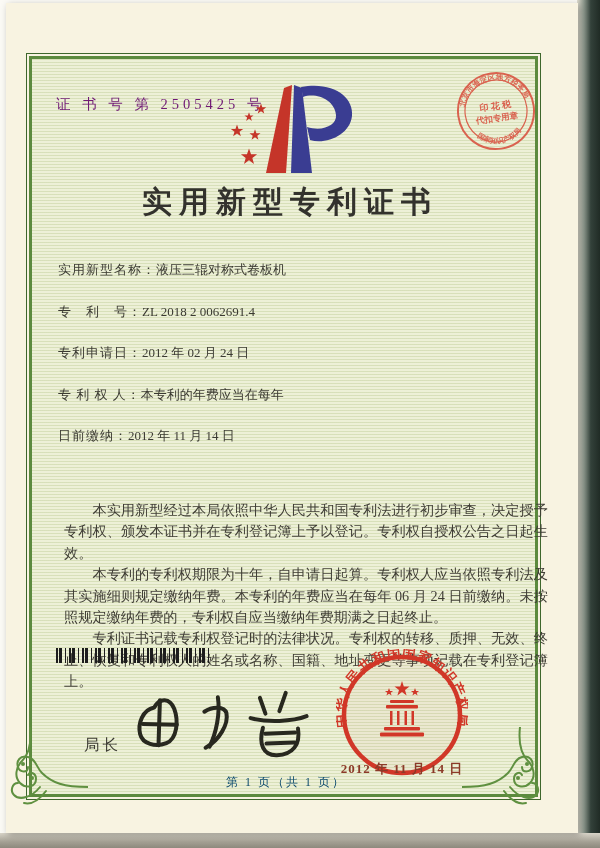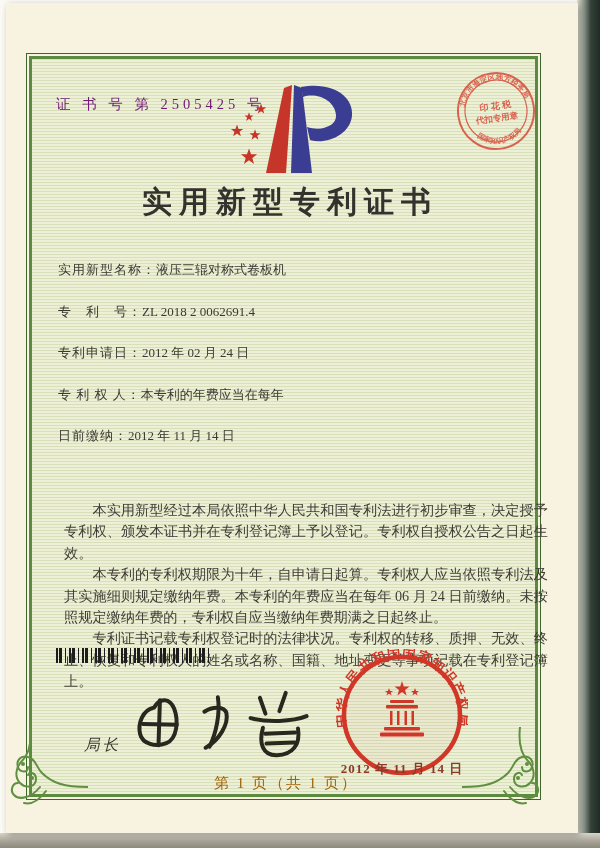--- a/index.html
+++ b/index.html
@@ -25,29 +25,29 @@
     font-size:30px;font-weight:700;letter-spacing:7px;color:#33322d;}
   .fields{position:absolute;left:52px;top:257px;width:470px;}
   .field-row{height:20px;line-height:20px;margin-bottom:21.5px;font-size:13px;color:#3b3a32;}
   .field-row .lab{letter-spacing:1px;}
   .paras{position:absolute;left:52px;top:497px;width:484px;font-size:14.2px;line-height:21.4px;
     color:#3f3d35;text-align:justify;margin-left:6px;}
   .paras p{margin:0;text-indent:2em;}
   .barcode{position:absolute;left:50px;top:645px;width:153px;height:15px;
     background:repeating-linear-gradient(90deg,#1d1d1d 0 2px,transparent 2px 3px,#1d1d1d 3px 6px,
       transparent 6px 9px,#1d1d1d 9px 10px,transparent 10px 13px);}
-  .director{position:absolute;left:78px;top:732px;font-size:15.5px;letter-spacing:3px;color:#3b3a32;font-style:italic;}
+  .director{position:absolute;left:78px;top:732px;font-size:15.5px;letter-spacing:3px;color:#3b3a32;}
   .signature{position:absolute;left:115px;top:680px;transform:rotate(-2deg);}
   .sig-text{position:absolute;left:0;top:0;opacity:0;font-size:30px;}
   .seal{position:absolute;left:330px;top:646px;}
   .seal-date{position:absolute;left:330px;top:757px;width:132px;text-align:center;
     font-size:13px;font-weight:700;letter-spacing:1px;color:#8b3a28;}
   .tax-stamp{position:absolute;left:440px;top:58px;transform:rotate(-8deg);opacity:.88;}
   .footer{position:absolute;left:280px;top:771px;transform:translateX(-50%);white-space:nowrap;
-    font-size:15px;letter-spacing:2px;color:#a16207;}
+    font-size:12px;letter-spacing:2px;color:#0c4a6e;}
   .ornament{position:absolute;}
   .orn-bl{left:0px;top:724px;}
   .orn-br{left:456px;top:724px;transform:scaleX(-1);}
   svg text{font-family:"Liberation Serif","DejaVu Serif",serif;}
 </style>
 </head>
 <body>
 
 <div class="page">
   <div class="edge-right"></div>

